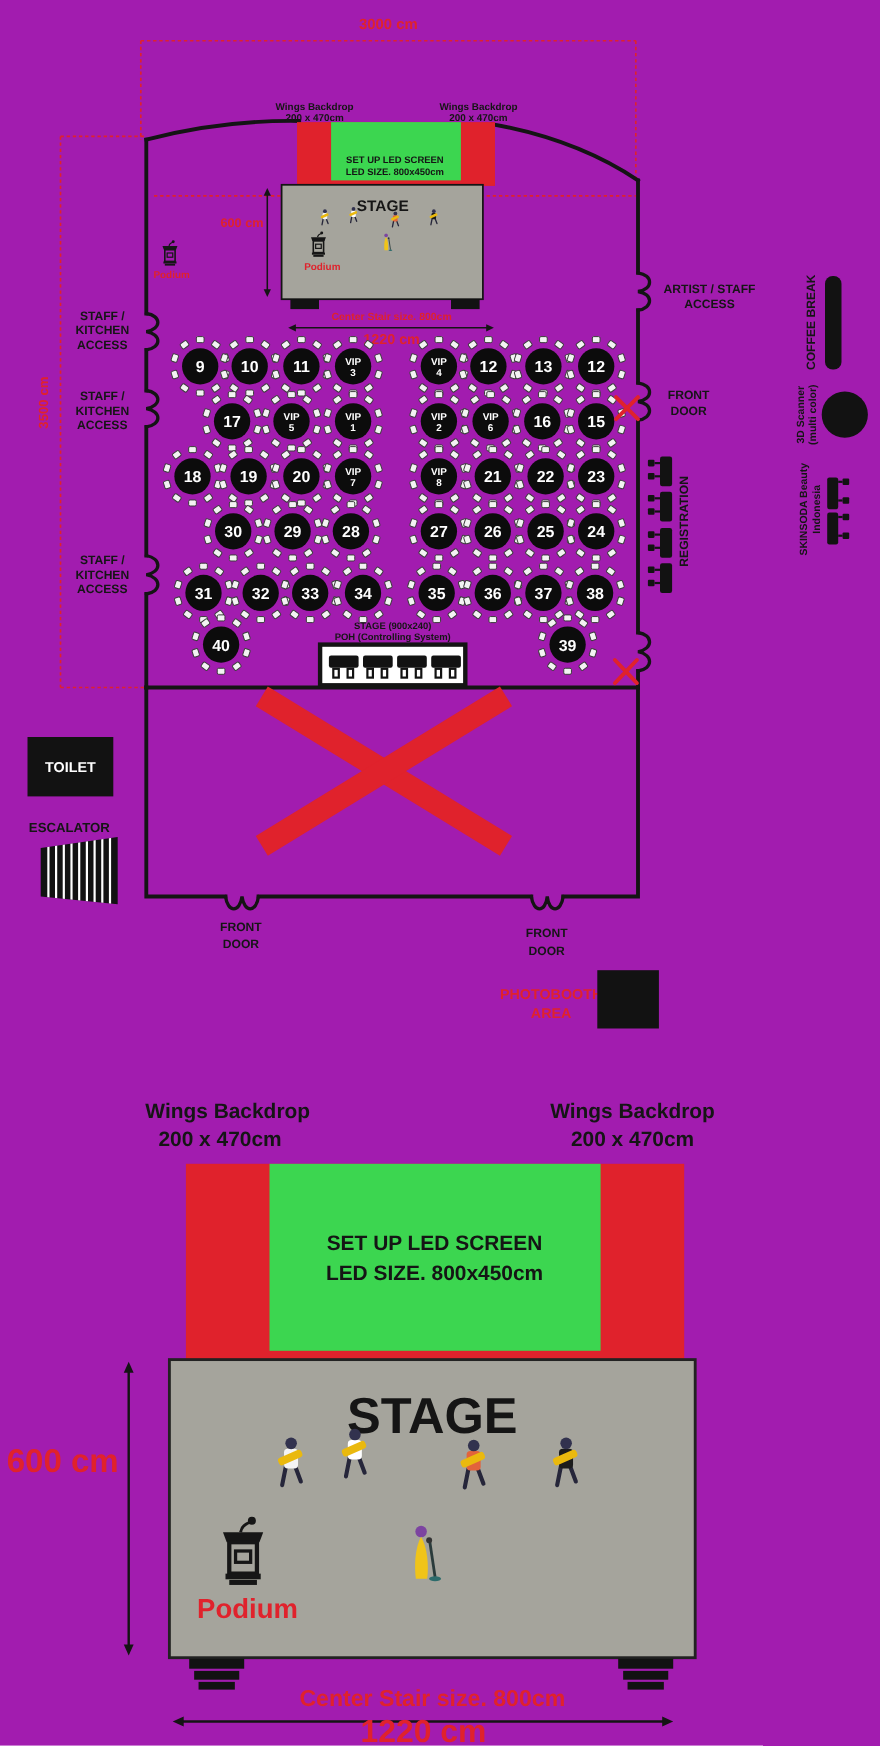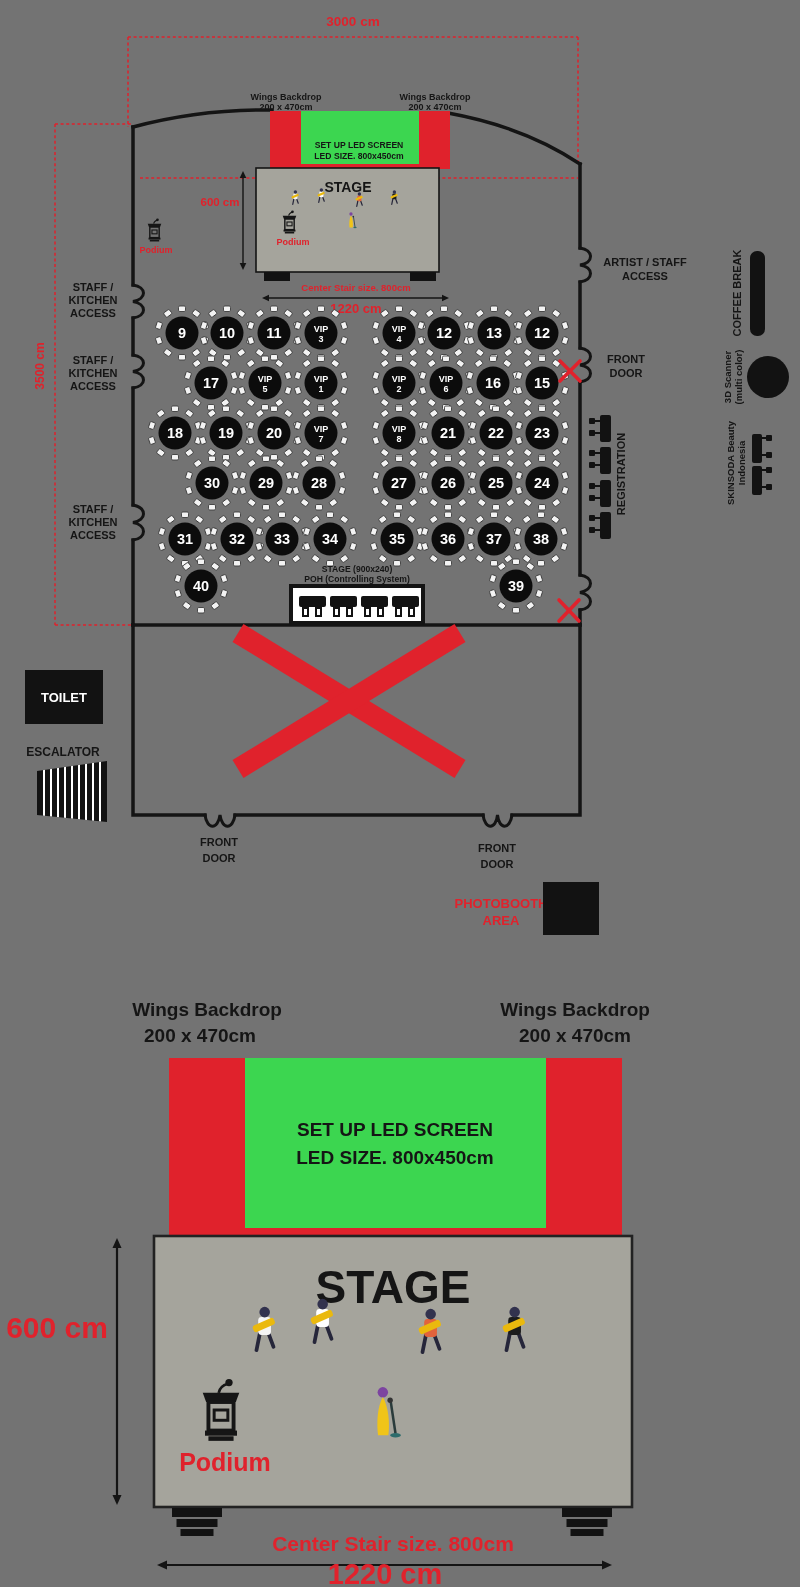--- a/index.html
+++ b/index.html
@@ -1,16 +1,16 @@
 <!DOCTYPE html>
 <html style="--red: #E0222C; --green: #3CD650; --graystage: #A5A49C;"><head>
 <meta charset="utf-8">
 <style>
   html,body{margin:0;padding:0;background:#fff;}
-  #stagearea{position:relative;width:800px;height:1587px;background:#737373;overflow:hidden;
+  #stagearea{position:relative;width:800px;height:1587px;background:#a21caf;overflow:hidden;
     font-family:"Liberation Sans",sans-serif;}
   svg{position:absolute;left:0;top:0;}
   text{font-family:"Liberation Sans","DejaVu Sans",sans-serif;font-weight:bold;}
   .t-black{fill:#151515}
   .t-red{fill:var(--red)}
   .t-white{fill:#ffffff}
   .wall{fill:none;stroke:#141414;stroke-width:3.5;stroke-linecap:square;}
   .door{fill:none;stroke:#141414;stroke-width:3;stroke-linecap:round;}
   .dash{fill:none;stroke:var(--red);stroke-width:1.5;stroke-dasharray:3 2.6;}
   .redx{stroke:var(--red);stroke-width:3.6;stroke-linecap:round;}

